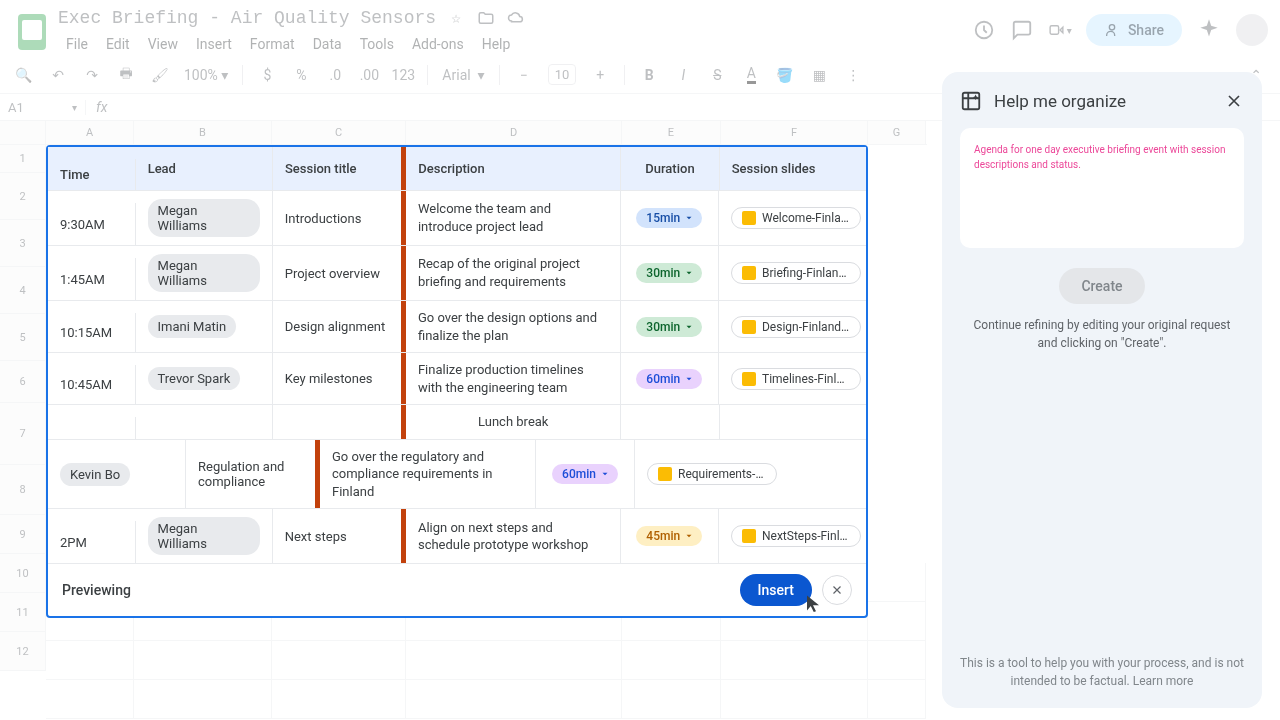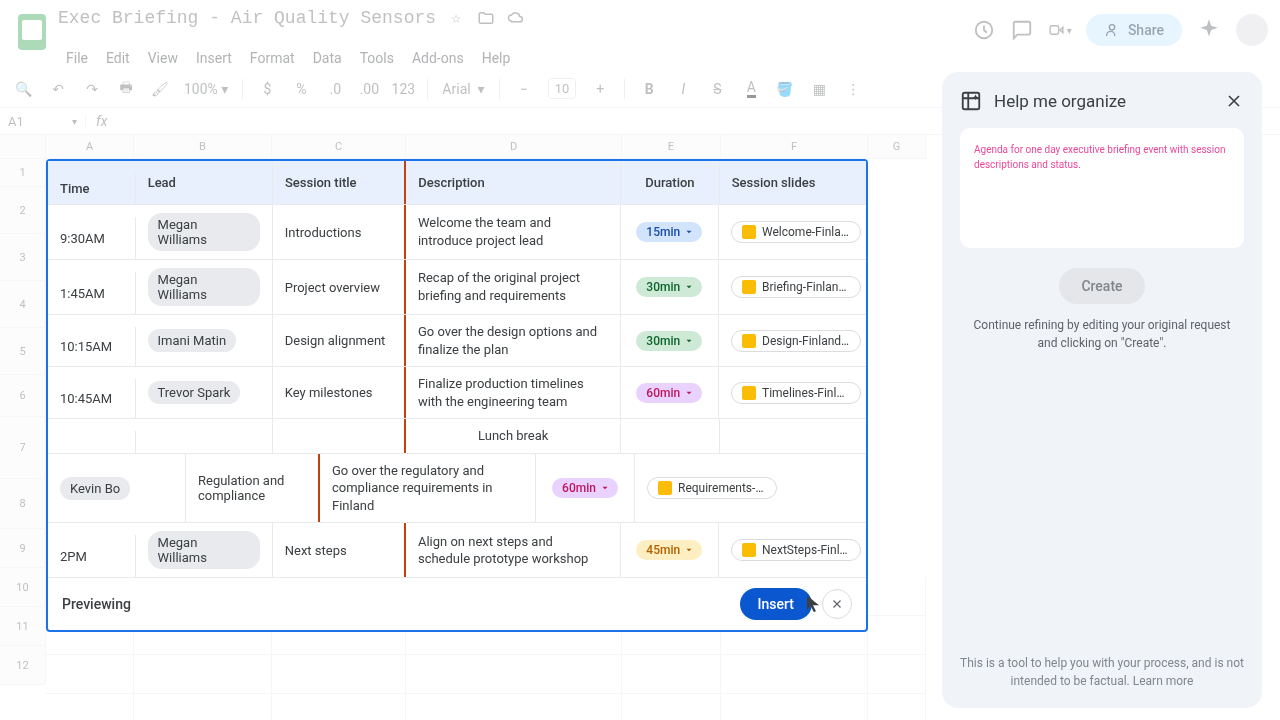--- a/index.html
+++ b/index.html
@@ -7,21 +7,21 @@
   .dim-layer { opacity: 0.4; pointer-events: none; }
   
   .header { display: flex; align-items: flex-start; padding: 8px 12px 0 12px; }
   .logo-wrap { width:40px; height:40px; display:flex; align-items:center; justify-content:center; margin-top:4px;}
   .logo { width: 28px; height: 36px; background:#34a853; border-radius:4px; position:relative; }
   .logo::after{content:"";position:absolute;top:6px;left:4px;right:4px;bottom:10px;background:#fff;border-radius:2px;}
   .title-block { flex:1; margin-left:6px; }
   .title-row { display:flex; align-items:center; gap:10px;font-family:Liberation Mono, monospace; }
   .doc-title { font-size:18px; color:#5f6368; }
   .title-icon { width:20px;height:20px;color:#5f6368; display:flex;align-items:center;justify-content:center;}
-  .menu-row { display:flex; gap:2px; margin-top:18px; }
+  .menu-row { display:flex; gap:2px; margin-top:4px; }
   .menu-item { font-size:14px; color:#3c4043; padding:4px 8px; border-radius:4px; }
   .header-right { display:flex; align-items:center; gap:14px; margin-top:6px;}
   .hr-icon { width:24px;height:24px;color:#5f6368;display:flex;align-items:center;justify-content:center;}
   .share-btn { display:flex;align-items:center;gap:8px;background:#c2e7ff;border-radius:20px;padding:8px 18px;font-size:14px;font-weight:500;color:#001d35;}
   .avatar { width:32px;height:32px;border-radius:50%;background:#dadce0;}
   .spark-icon{width:26px;height:26px;color:#5f6368;}
   
   .toolbar { display:flex; align-items:center; gap:14px; padding:8px 14px; color:#5f6368; font-size:14px;}
   .tb-icon{width:20px;height:20px;display:flex;align-items:center;justify-content:center;}
   .zoom{font-size:14px;}
@@ -43,30 +43,30 @@
   .rh{height:var(--h);border-bottom:1px solid #e8eaed;border-right:1px solid #e8eaed;display:flex;align-items:center;justify-content:center;font-size:11px;color:#5f6368;background:#f8f9fa;}
   .cells{position:relative;flex:1;}
   
   .preview-table{position:absolute;left:0;top:0;width:822px;border:2px solid #1a73e8;border-radius:4px;background:#fff;}
   .pt-row{display:flex;border-bottom:1px solid #e8eaed;}
   .pt-row:last-child{border-bottom:none;}
   .pt-header{background:#e8f0fe;font-weight:500;}
   .pt-cell{padding:8px 12px;font-size:13px;color:#3c4043;display:flex;align-items:center;}
   .c-time{width:88px;border-right:1px solid #e8eaed;margin-top:12px;}
   .c-lead{width:138px;border-right:1px solid #e8eaed;}
-  .c-title{width:134px;border-right:2px solid #c2410c;}
+  .c-title{width:134px;border-right:5px solid #c2410c;}
   .c-desc{width:216px;border-right:1px solid #e8eaed;line-height:1.35;}
   .c-dur{width:99px;border-right:1px solid #e8eaed;justify-content:center;}
   .c-slides{width:147px;}
   .chip-person{background:#e8eaed;border-radius:14px;padding:4px 10px;font-size:13px;}
   .chip-dur{border-radius:12px;padding:3px 8px 3px 10px;font-size:12px;display:inline-flex;align-items:center;gap:4px;font-weight:500;}
   .chip-dur svg{width:10px;height:10px;}
   .d15{background:#d2e3fc;color:#174ea6;}
   .d30{background:#ceead6;color:#0d652d;}
-  .d60{background:#e9d2fd;color:#be185d;}
+  .d60{background:#e9d2fd;color:#1d4ed8;}
   .d45{background:#feefc3;color:#b06000;}
   .chip-file{display:inline-flex;align-items:center;gap:6px;border:1px solid #dadce0;border-radius:14px;padding:3px 10px;font-size:12px;max-width:130px;}
   .chip-file-icon{width:14px;height:14px;background:#fbbc04;border-radius:2px;flex-shrink:0;}
   .chip-file span{white-space:nowrap;overflow:hidden;text-overflow:ellipsis;}
   .preview-footer{display:flex;align-items:center;justify-content:space-between;padding:10px 14px;border-top:1px solid #e8eaed;background:#fff;border-radius:0 0 4px 4px;}
   .pf-label{font-size:14px;font-weight:500;color:#3c4043;}
   .pf-actions{display:flex;gap:10px;align-items:center;}
   .insert-btn{background:#0b57d0;color:#fff;border-radius:18px;padding:8px 18px;font-size:14px;font-weight:500;}
   .close-circle{width:30px;height:30px;border:1px solid #dadce0;border-radius:50%;display:flex;align-items:center;justify-content:center;color:#5f6368;}
   

